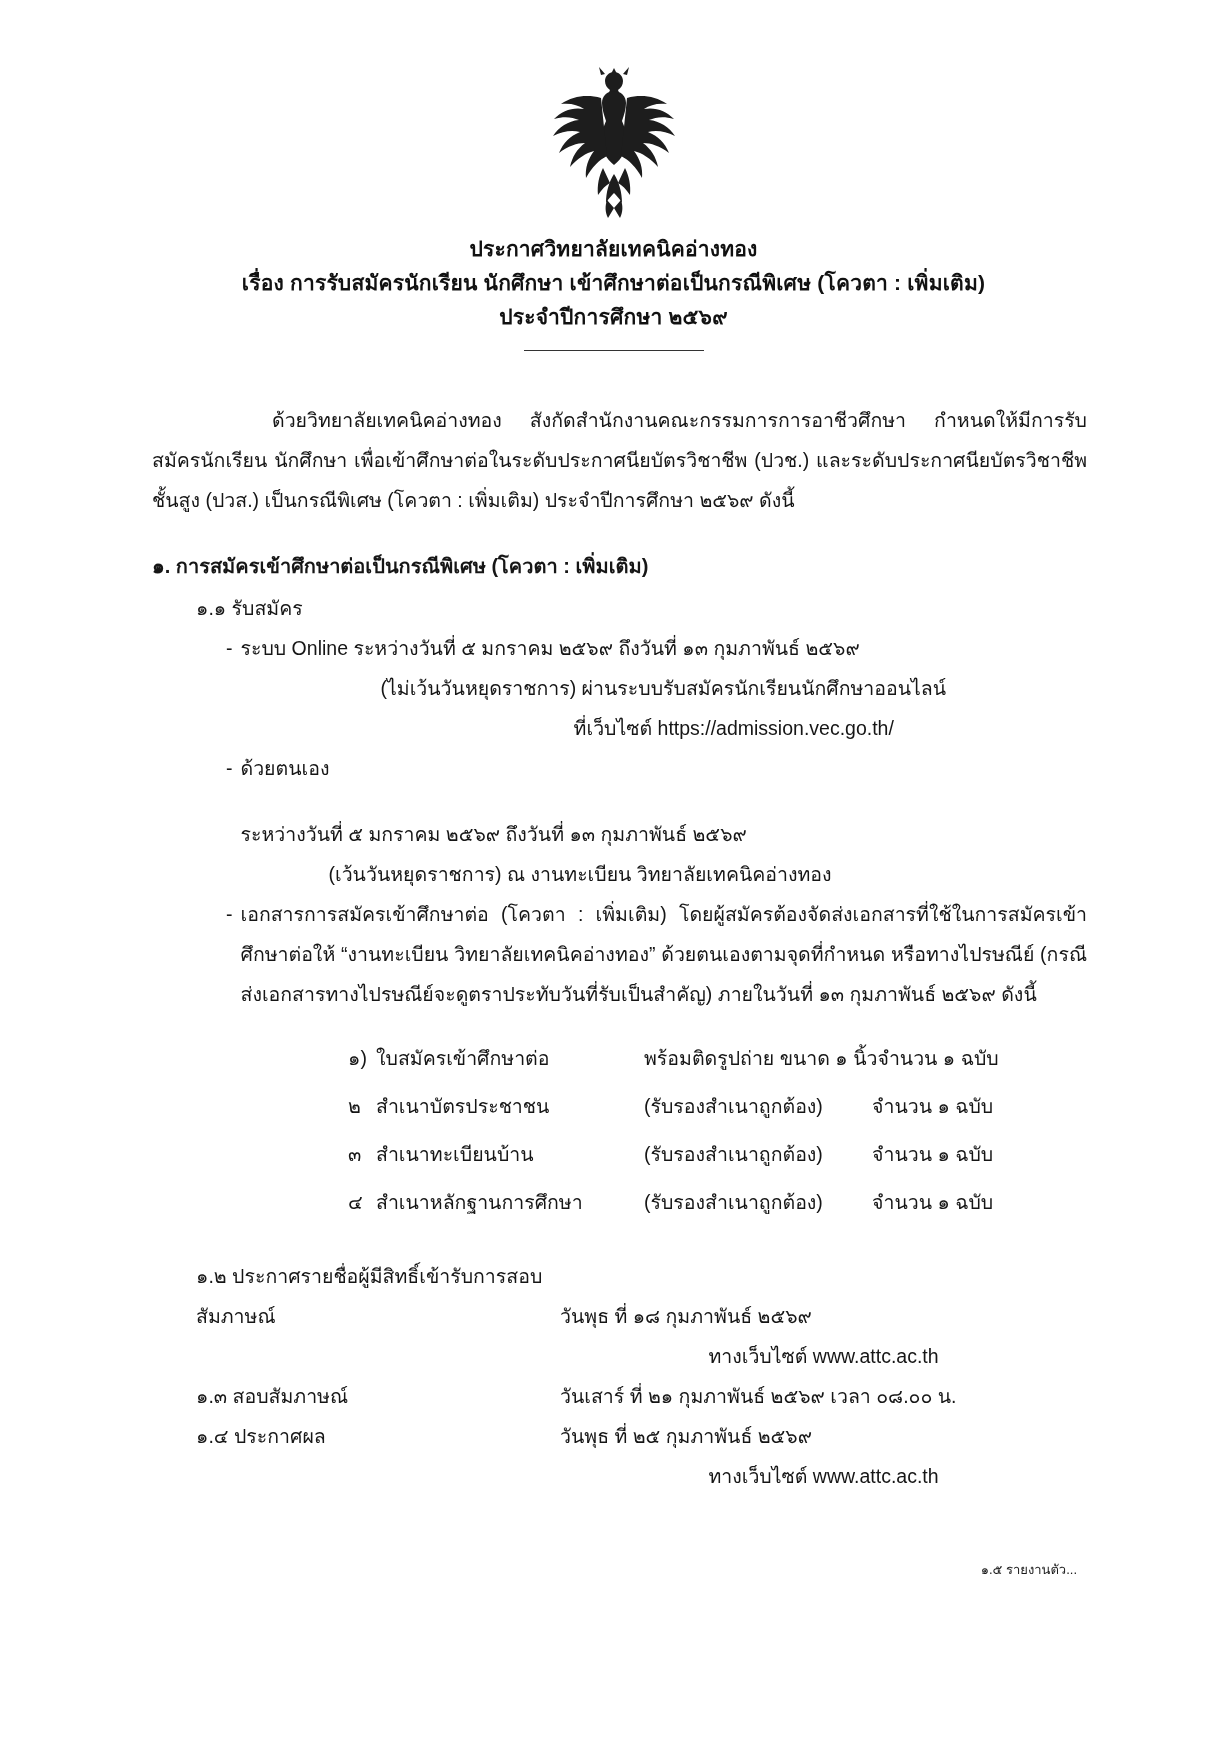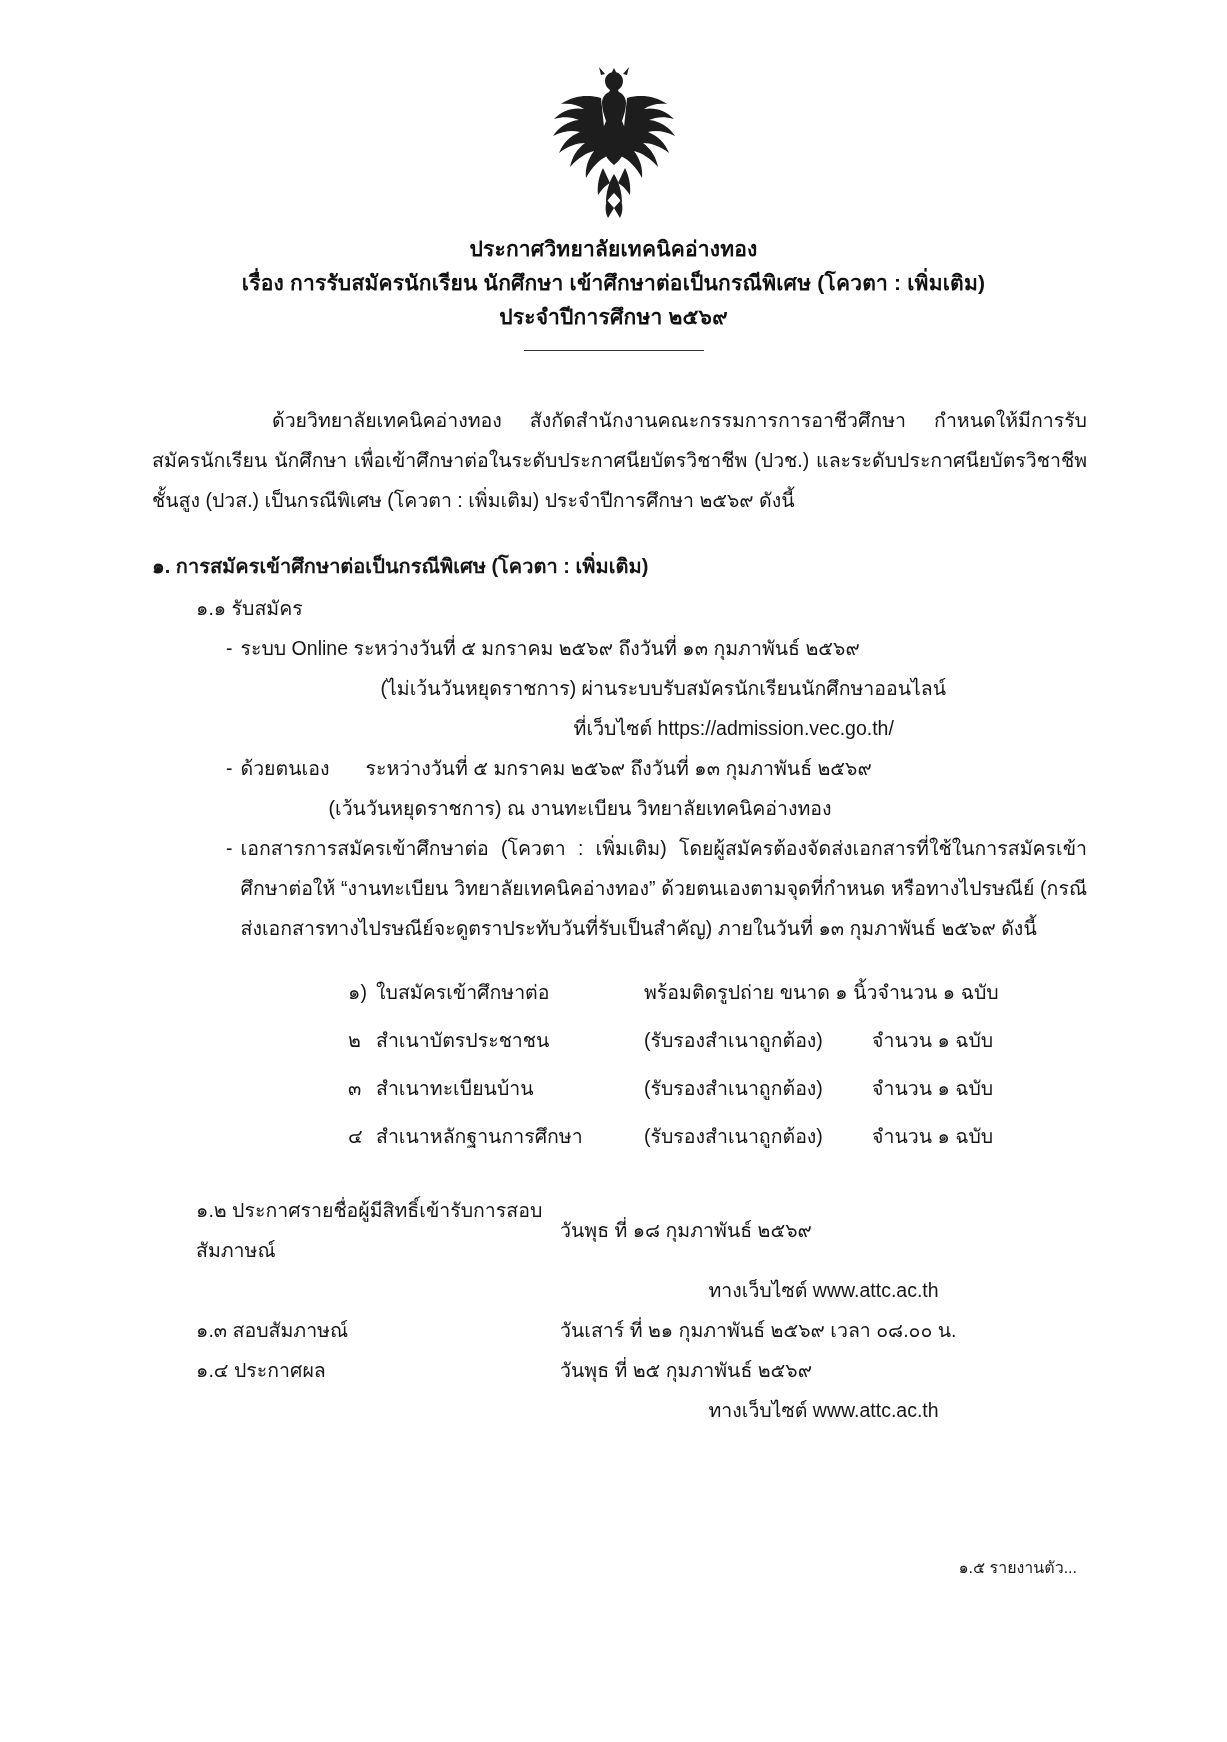--- a/index.html
+++ b/index.html
@@ -109,21 +109,21 @@
   .docs-row .num { flex: 0 0 28px; }
   .docs-row .name { flex: 0 0 268px; }
   .docs-row .note { flex: 0 0 228px; }
   .docs-row .qty  { flex: 0 0 auto; }
 
   .schedule {
     margin-top: 30px;
   }
   .sched-row {
     display: flex;
-    align-items: center;
+    align-items: flex-end;
     line-height: 40px;
   }
   .sched-row .left {
     flex: 0 0 408px;
     padding-left: 44px;
     box-sizing: border-box;
   }
   .sched-row .right {
     flex: 1 1 auto;
   }
@@ -131,21 +131,21 @@
     display: flex;
     line-height: 40px;
   }
   .sched-sub .left { flex: 0 0 408px; }
   .sched-sub .right { flex: 1 1 auto; }
 
   .footer-note {
     position: absolute;
     right: 150px;
     bottom: 162px;
-    font-size: 16px;
+    font-size: 13px;
   }
   .url { white-space: nowrap; text-align: center; }
 </style>
 </head>
 <body>
 
 <div class="page">
 
   <div class="emblem-wrap">
     <svg class="emblem" viewBox="0 0 170 160" aria-hidden="true">
@@ -191,21 +191,21 @@
       <div class="dash-body">
         <p>ระบบ Online ระหว่างวันที่ ๕ มกราคม ๒๕๖๙ ถึงวันที่ ๑๓ กุมภาพันธ์ ๒๕๖๙</p>
         <p class="hang">(ไม่เว้นวันหยุดราชการ) ผ่านระบบรับสมัครนักเรียนนักศึกษาออนไลน์</p>
         <p class="hang url">ที่เว็บไซต์ https://admission.vec.go.th/</p>
       </div>
     </div>
 
     <div class="dash-block">
       <span class="dash">-</span>
       <div class="dash-body">
-        <p style="display:flex; gap:36px;">
+        <p style="display:flex; gap:26px;flex-direction:column;">
           <span>ด้วยตนเอง</span>
           <span>ระหว่างวันที่ ๕ มกราคม ๒๕๖๙ ถึงวันที่ ๑๓ กุมภาพันธ์ ๒๕๖๙</span>
         </p>
         <p class="hang-wide">(เว้นวันหยุดราชการ) ณ งานทะเบียน วิทยาลัยเทคนิคอ่างทอง</p>
       </div>
     </div>
 
     <div class="dash-block">
       <span class="dash">-</span>
       <div class="dash-body">

